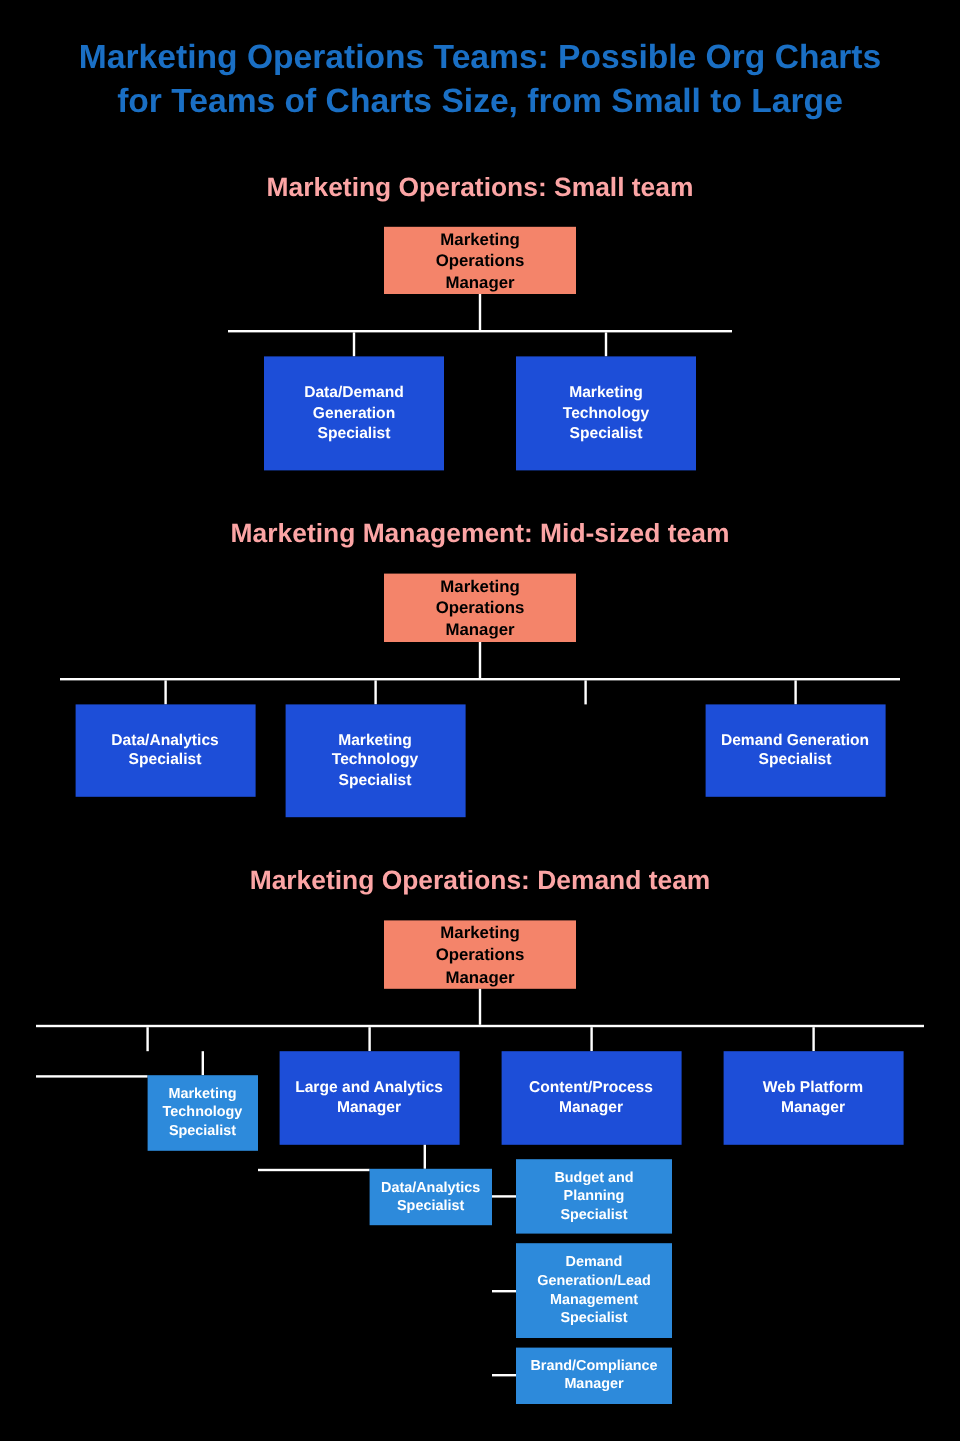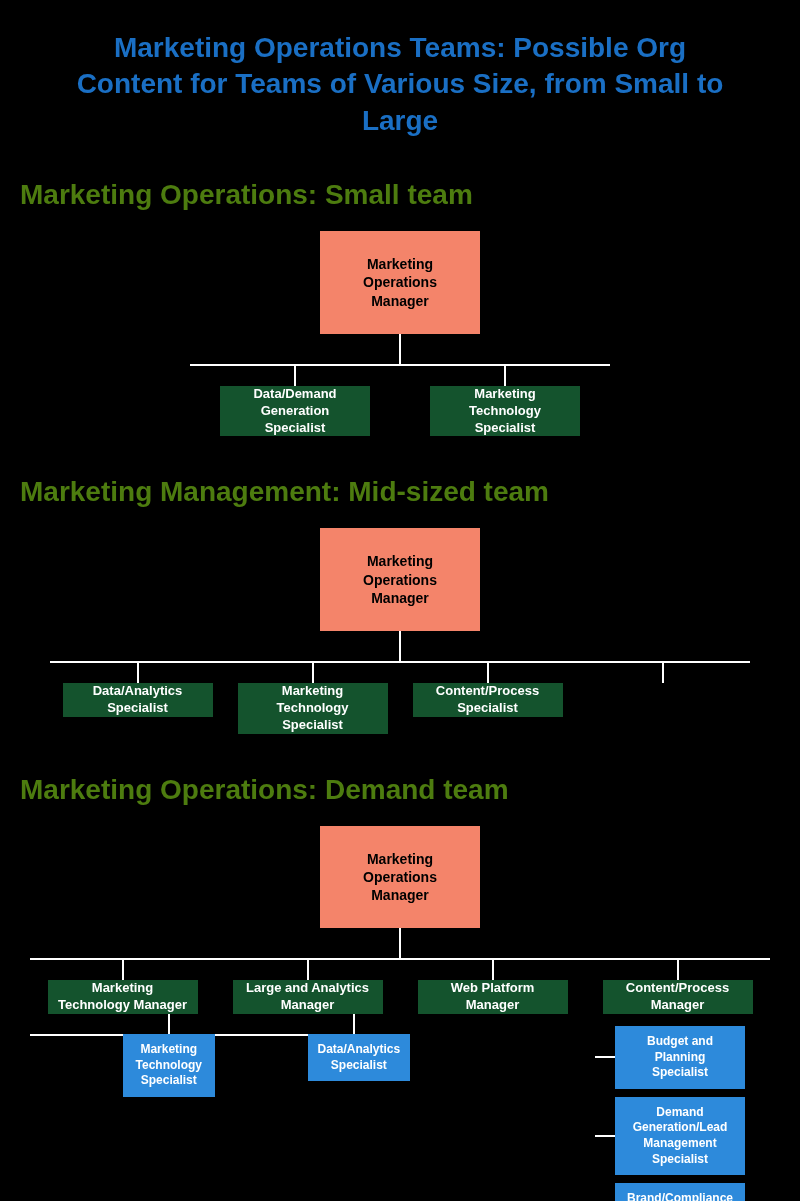--- a/index.html
+++ b/index.html
@@ -16,49 +16,50 @@
       font-weight: 900;
       text-align: center;
       line-height: 1.3;
       margin-bottom: 30px;
       padding: 10px 40px;
     }
     .section {
       margin-bottom: 40px;
     }
     .section-title {
-      color: #4d7c0f;
-      font-size: 28px;
+      color: #fca5a5;
+      font-size: 22px;
       font-weight: 900;
+      text-align: center;
       margin-bottom: 20px;
     }
     .org-chart {
       display: flex;
       flex-direction: column;
       align-items: center;
     }
     .box-salmon {
       background: #f4846a;
       color: #000;
       font-weight: 800;
       font-size: 14px;
       text-align: center;
-      padding: 24px 14px;
+      padding: 1px 14px;
       border: none;
       min-width: 130px;
       max-width: 160px;
       line-height: 1.3;
     }
     .box-blue {
-      background: #14532d;
+      background: #1d4ed8;
       color: #fff;
       font-weight: 800;
       font-size: 13px;
       text-align: center;
-      padding: 0 10px;
+      padding: 22px 10px;
       border: none;
       min-width: 110px;
       max-width: 150px;
       line-height: 1.3;
     }
     .box-blue-light {
       background: #2d8adb;
       color: #fff;
       font-weight: 700;
       font-size: 12px;
@@ -72,21 +73,21 @@
     .vert-line {
       width: 2px;
       background: #fff;
       height: 30px;
       margin: 0 auto;
     }
   </style>
 </head>
 <body>
 
-<div class="page-title">Marketing Operations Teams: Possible Org Content for Teams of Various Size, from Small to Large</div>
+<div class="page-title">Marketing Operations Teams: Possible Org Charts for Teams of Charts Size, from Small to Large</div>
 
 <div class="section">
   <div class="section-title">Marketing Operations: Small team</div>
   <div class="org-chart">
 
     <div class="box-salmon">Marketing Operations Manager</div>
 
     <div class="vert-line"></div>
 
     <div style="display:flex; flex-direction:column; align-items:center; width:100%;">
@@ -123,44 +124,43 @@
           <div class="box-blue">Data/Analytics Specialist</div>
         </div>
         <div style="display:flex; flex-direction:column; align-items:center; flex:1;">
           <div style="height:2px; background:#fff; width:100%;"></div>
           <div style="width:2px; background:#fff; height:20px;"></div>
           <div class="box-blue">Marketing Technology Specialist</div>
         </div>
         <div style="display:flex; flex-direction:column; align-items:center; flex:1;">
           <div style="height:2px; background:#fff; width:100%;"></div>
           <div style="width:2px; background:#fff; height:20px;"></div>
-          <div class="box-blue">Content/Process Specialist</div>
-        </div>
-        <div style="display:flex; flex-direction:column; align-items:center; flex:1;">
-          <div style="height:2px; background:#fff; width:100%;"></div>
-          <div style="width:2px; background:#fff; height:20px;"></div>
+        </div>
+        <div style="display:flex; flex-direction:column; align-items:center; flex:1;">
+          <div style="height:2px; background:#fff; width:100%;"></div>
+          <div style="width:2px; background:#fff; height:20px;"></div>
+          <div class="box-blue">Demand Generation Specialist</div>
         </div>
       </div>
     </div>
   </div>
 </div>
 
 <div class="section">
   <div class="section-title">Marketing Operations: Demand team</div>
   <div class="org-chart">
     <div class="box-salmon">Marketing Operations Manager</div>
     <div class="vert-line"></div>
 
     <div style="display:flex; flex-direction:column; align-items:center; width:100%;">
       <div style="display:flex; align-items:flex-start; width:740px; justify-content:center;">
 
         <div style="display:flex; flex-direction:column; align-items:center; flex:1;">
           <div style="height:2px; background:#fff; width:100%;"></div>
           <div style="width:2px; background:#fff; height:20px;"></div>
-          <div class="box-blue">Marketing Technology Manager</div>
 
           <div style="display:flex; align-items:flex-start; width:100%;">
             <div style="width:50%; height:2px; background:#fff; margin-top:20px;"></div>
             <div style="display:flex; flex-direction:column; width:50%;">
               <div style="width:2px; background:#fff; height:20px; margin:0 auto;"></div>
               <div class="box-blue-light" style="min-width:90px; max-width:120px; margin:0 auto;">Marketing Technology Specialist</div>
             </div>
           </div>
         </div>
 
@@ -174,26 +174,20 @@
             <div style="display:flex; flex-direction:column; width:50%;">
               <div style="width:2px; background:#fff; height:20px; margin:0 auto;"></div>
               <div class="box-blue-light" style="min-width:90px; max-width:120px; margin:0 auto;">Data/Analytics Specialist</div>
             </div>
           </div>
         </div>
 
         <div style="display:flex; flex-direction:column; align-items:center; flex:1;">
           <div style="height:2px; background:#fff; width:100%;"></div>
           <div style="width:2px; background:#fff; height:20px;"></div>
-          <div class="box-blue">Web Platform Manager</div>
-        </div>
-
-        <div style="display:flex; flex-direction:column; align-items:center; flex:1;">
-          <div style="height:2px; background:#fff; width:100%;"></div>
-          <div style="width:2px; background:#fff; height:20px;"></div>
           <div class="box-blue">Content/Process Manager</div>
 
           <div style="display:flex; align-items:flex-start; width:100%; margin-top:0;">
 
             <div style="display:flex; flex-direction:column; align-items:flex-start; margin-left:10px; margin-top:0;">
 
               <div style="display:flex; align-items:center; margin-top:12px;">
                 <div style="width:20px; height:2px; background:#fff;"></div>
                 <div class="box-blue-light" style="min-width:100px; max-width:130px;">Budget and Planning Specialist</div>
               </div>
@@ -204,16 +198,22 @@
               </div>
 
               <div style="display:flex; align-items:center; margin-top:8px;">
                 <div style="width:20px; height:2px; background:#fff;"></div>
                 <div class="box-blue-light" style="min-width:100px; max-width:130px;">Brand/Compliance Manager</div>
               </div>
             </div>
           </div>
         </div>
 
+        <div style="display:flex; flex-direction:column; align-items:center; flex:1;">
+          <div style="height:2px; background:#fff; width:100%;"></div>
+          <div style="width:2px; background:#fff; height:20px;"></div>
+          <div class="box-blue">Web Platform Manager</div>
+        </div>
+
       </div>
     </div>
   </div>
 </div>
 
 </body></html>

